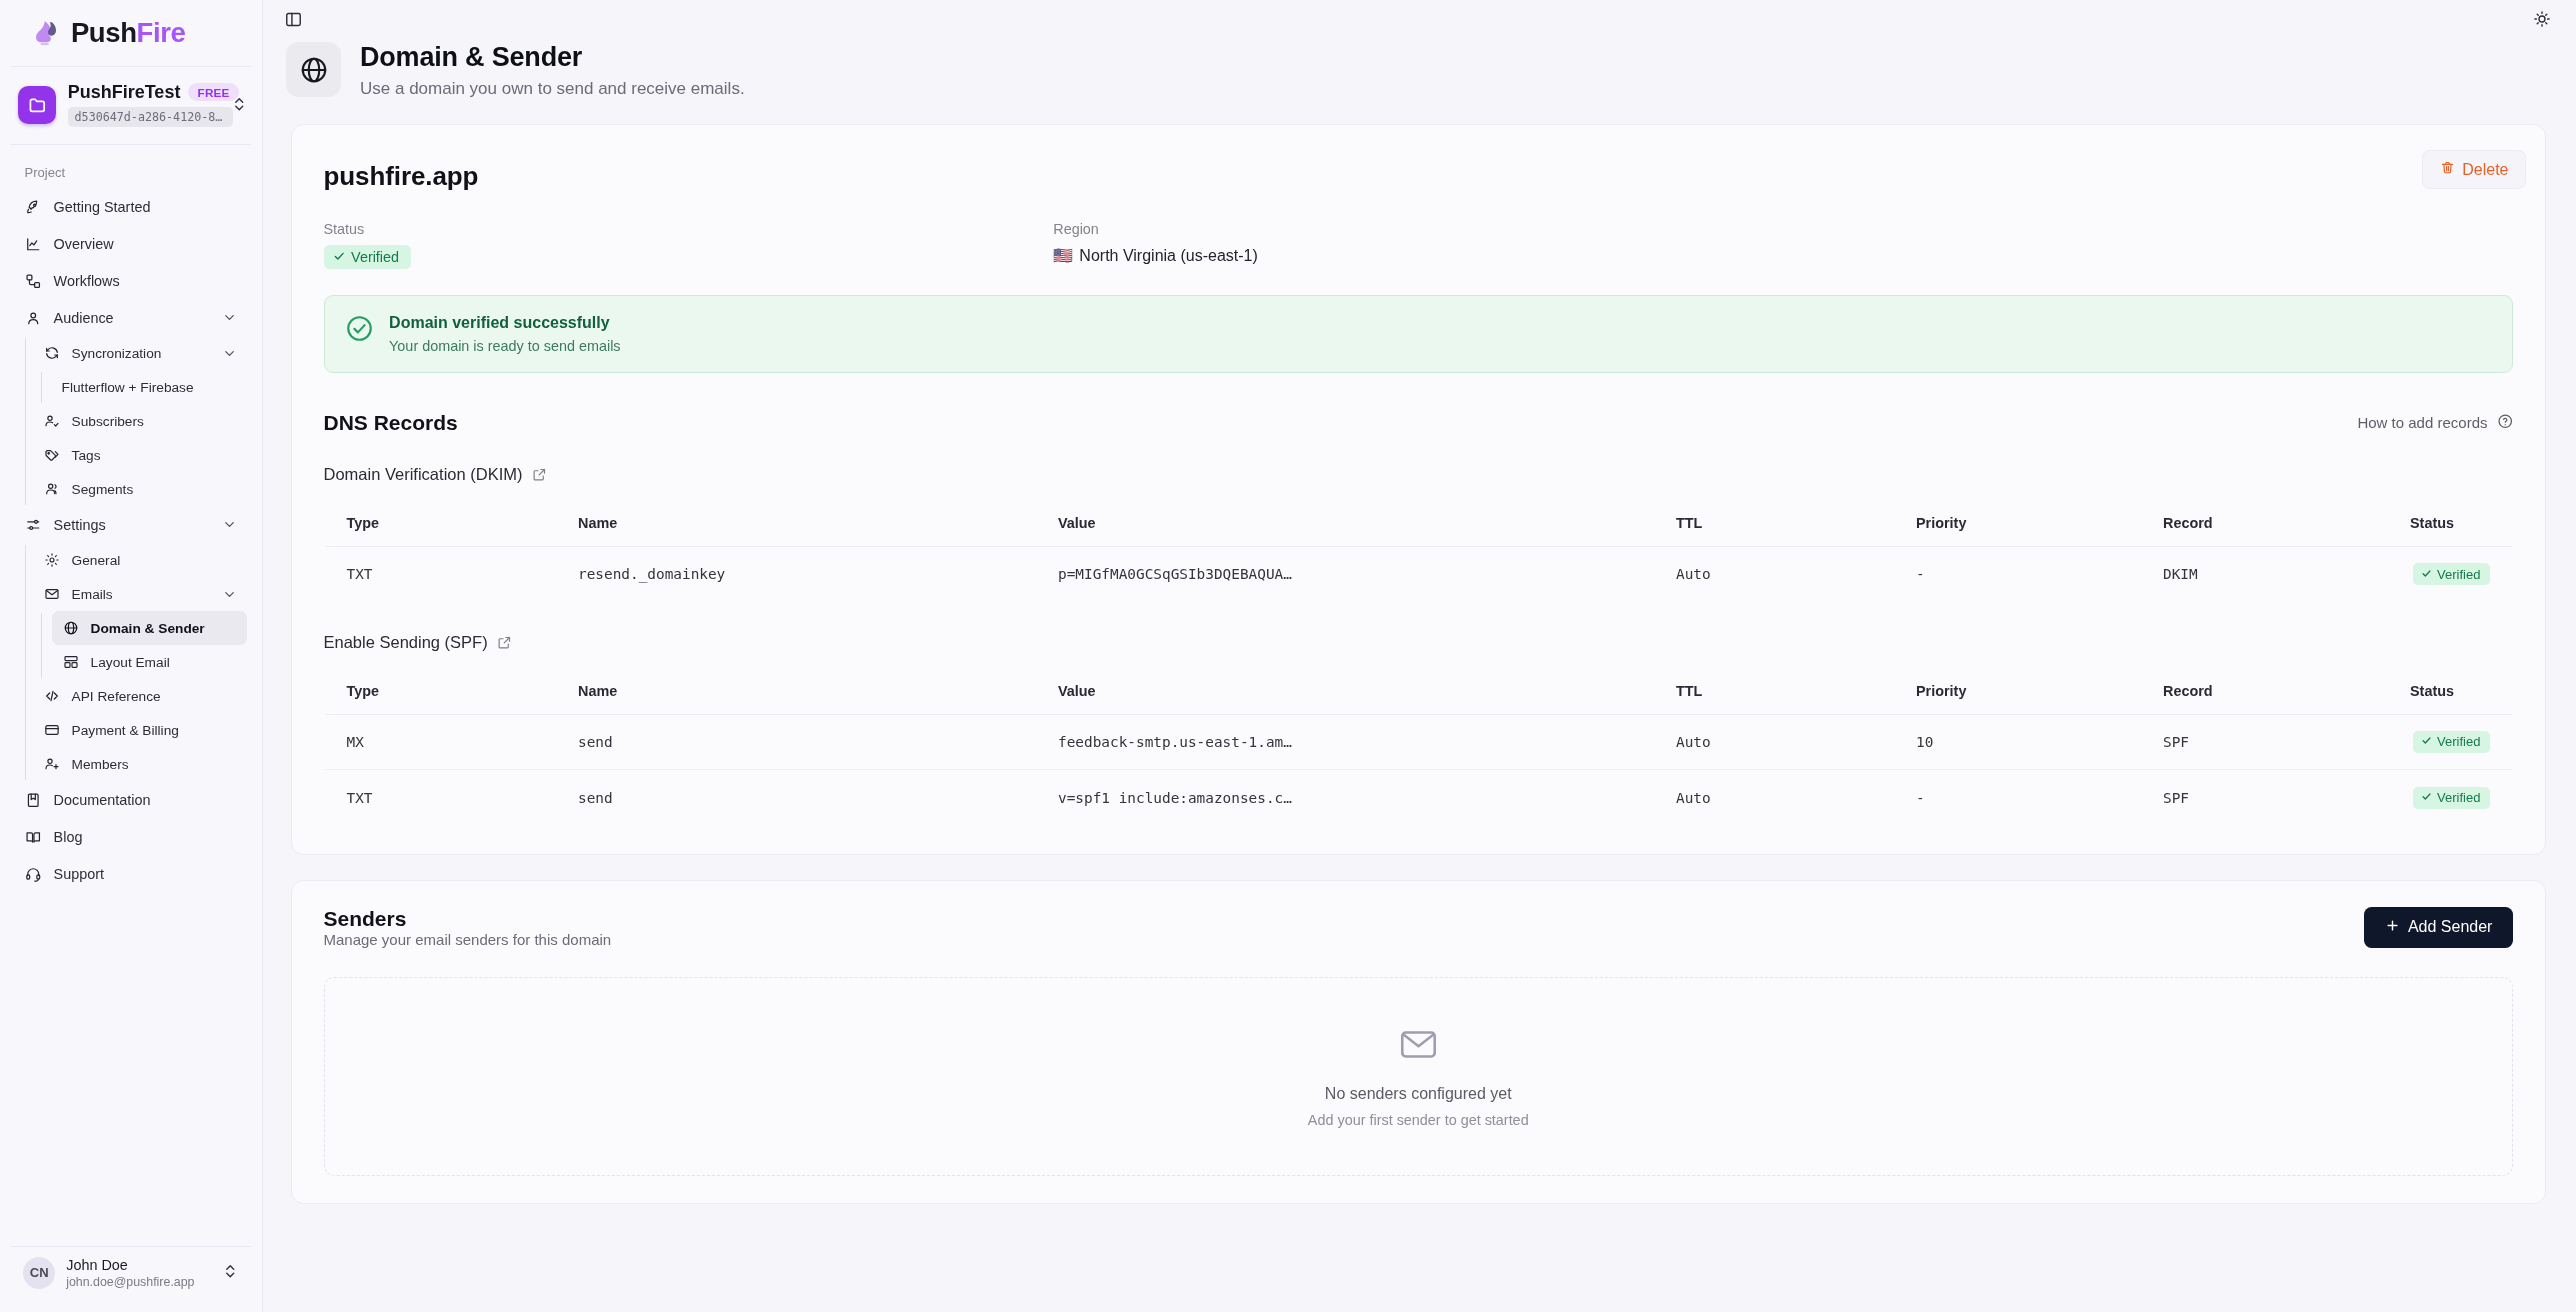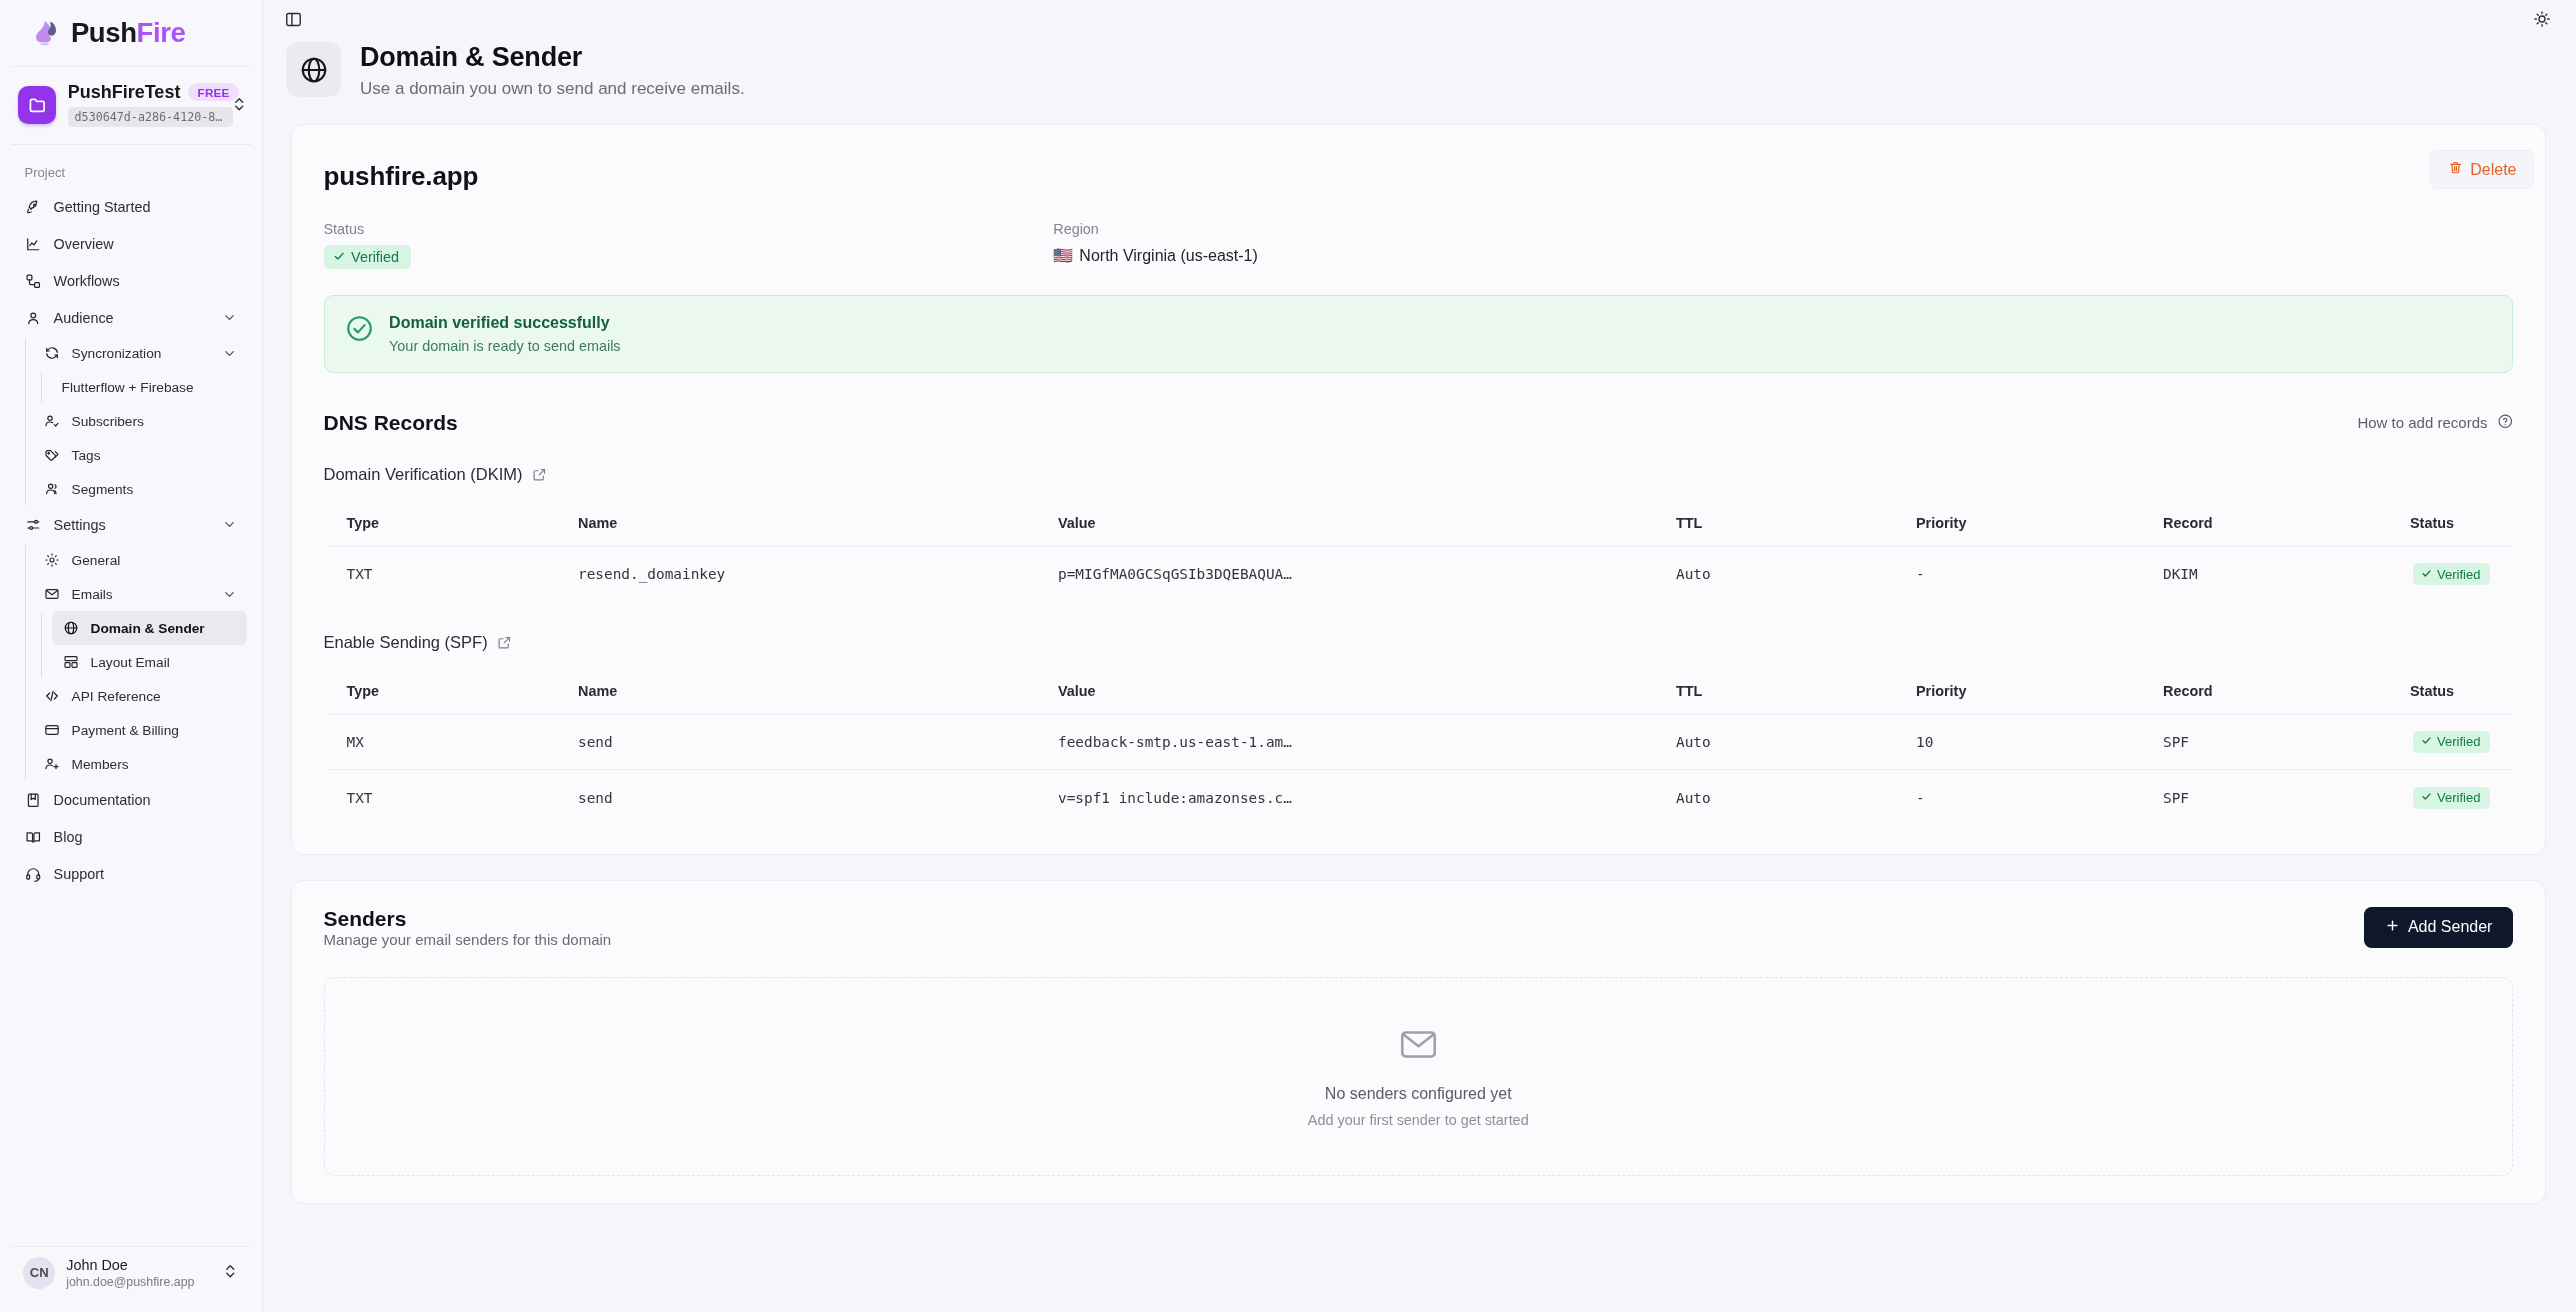--- a/index.html
+++ b/index.html
@@ -109,21 +109,21 @@
   .card {
     background: #fbfbfd; border: 0.7px solid #eceaf4; border-radius: 12.4px;
     position: relative; margin-bottom: 25px;
   }
   .card-pad { padding: 26px 32px 27.5px 32px; }
 
   .lbl-sm { font-size: 14.4px; color: #82828f; }
   .domain-name { font-size: 26px; font-weight: 700; color: #11111a; margin-top: 9.6px; letter-spacing: -0.1px; }
 
   .del-btn {
-    position: absolute; top: 25px; right: 11px;
+    position: absolute; top: 25px; right: 19px;
     display: flex; align-items: center; gap: 7.6px;
     background: #f4f4f9; border: 0.7px solid #eceaf4; border-radius: 7.6px;
     padding: 9px 16.5px; color: #e2622a; font-size: 16px; cursor: pointer;
   }
 
   .meta-grid { display: flex; margin-top: 29px; }
   .meta-col { flex: 0 0 33.33%; }
   .meta-col .val { font-size: 16px; color: #23232e; margin-top: 9.6px; display: flex; align-items: center; gap: 6.2px; }
 
   .chip-verified {

